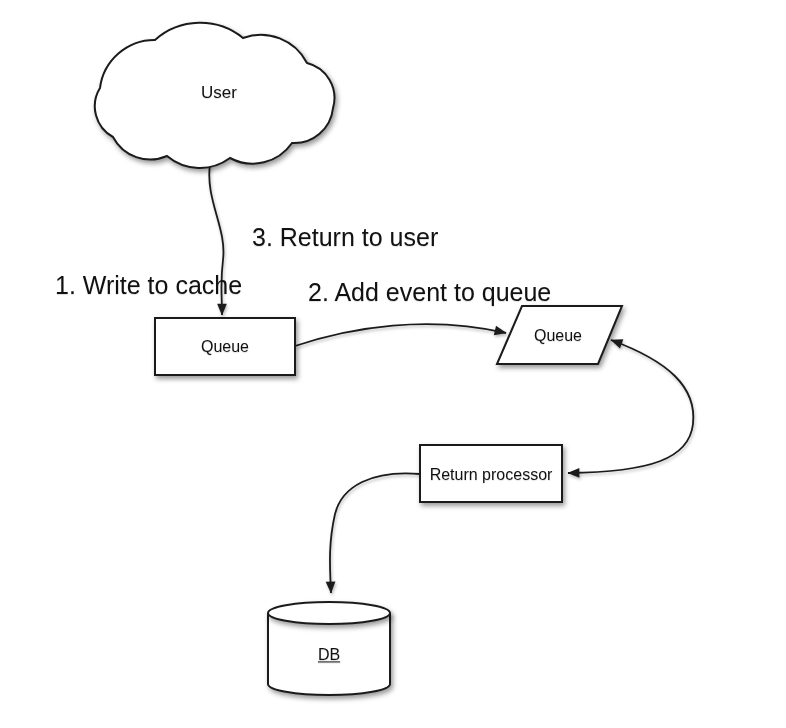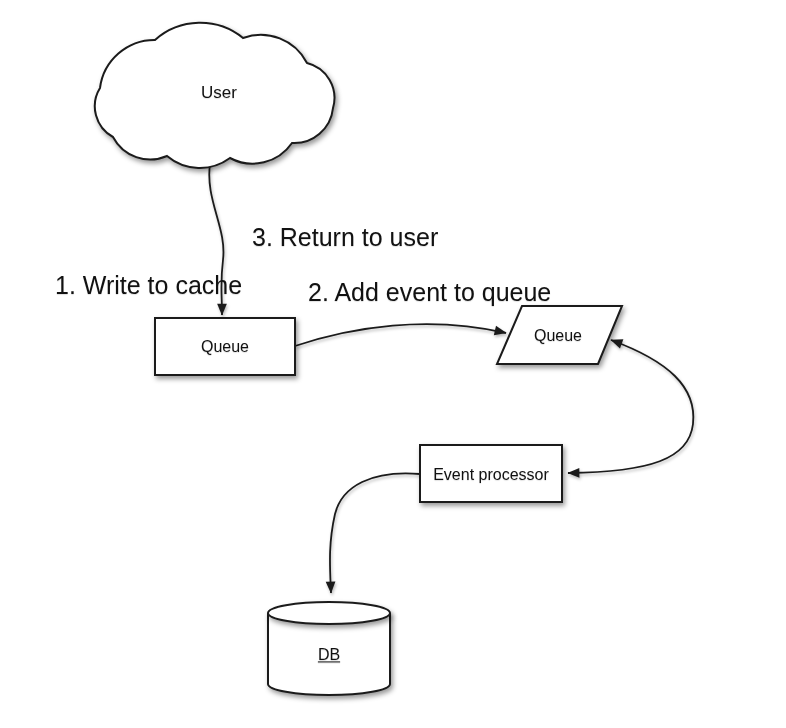--- a/index.html
+++ b/index.html
@@ -90,21 +90,21 @@
       <ellipse class="shape" cx="329" cy="613" rx="61" ry="11"></ellipse>
     </g>
   </svg>
 
   <div class="label node-label user" style="left:219px; top:93px;">User</div>
 
   <div class="label node-label" style="left:225px; top:347px;">Queue</div>
 
   <div class="label node-label" style="left:558px; top:336px;">Queue</div>
 
-  <div class="label node-label" style="left:491px; top:475px;">Event processor</div>
+  <div class="label node-label" style="left:491px; top:475px;">Return processor</div>
 
   <div class="label node-label" style="left:329px; top:655px;text-decoration:underline;">DB</div>
 
   <div class="label step-label" style="left:55px; top:271px;">1. Write to cache</div>
 
   <div class="label step-label" style="left:308px; top:278px;">2. Add event to queue</div>
 
   <div class="label step-label" style="left:252px; top:223px;">3. Return to user</div>
 
 

